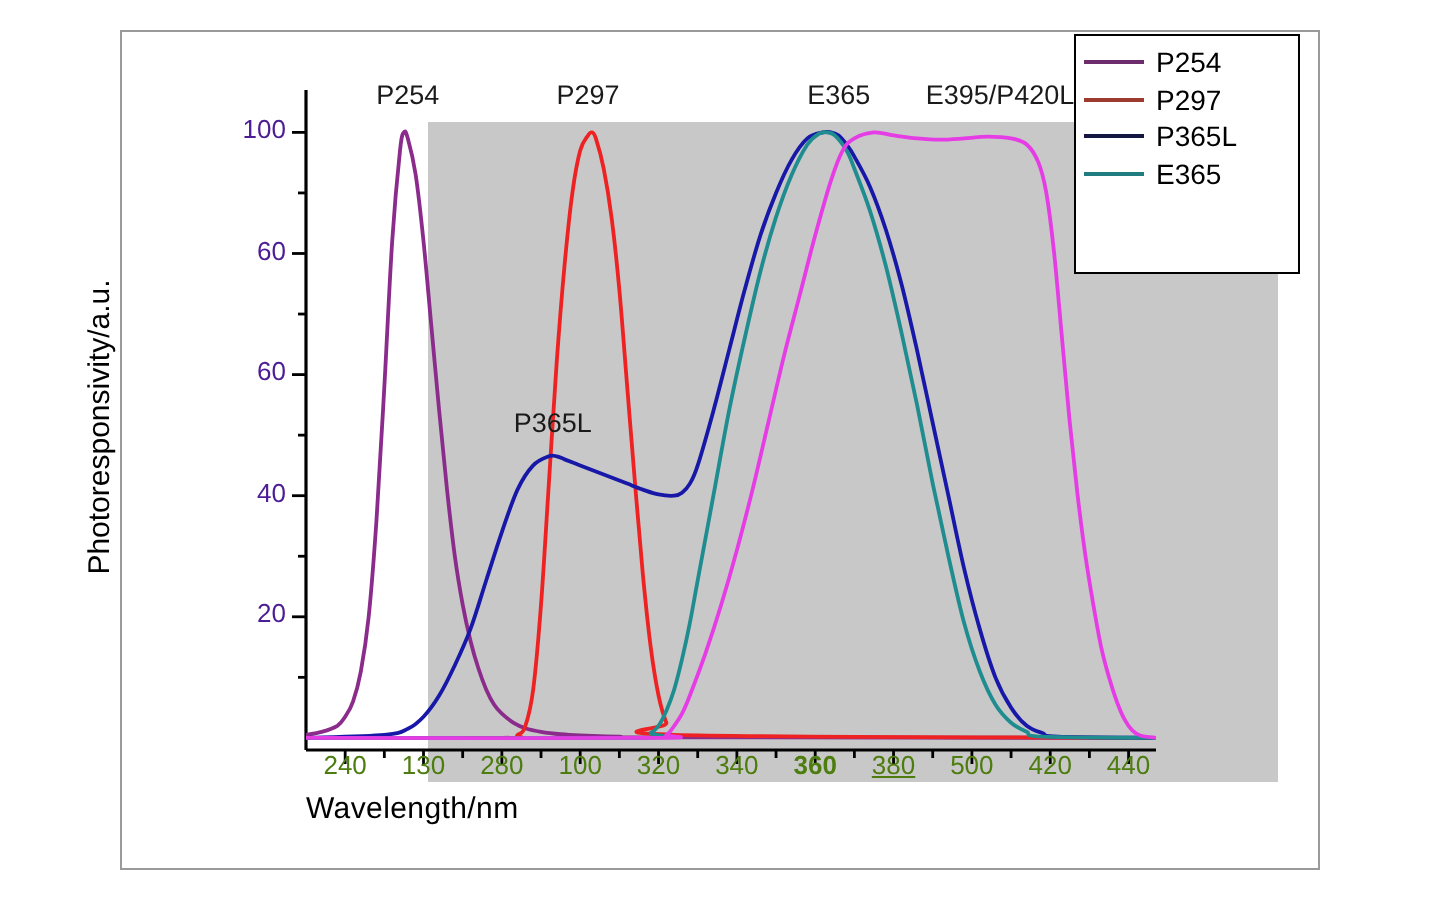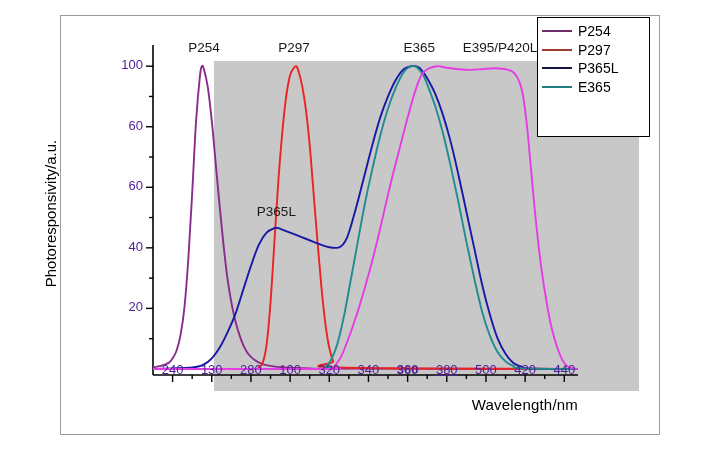--- a/index.html
+++ b/index.html
@@ -47,44 +47,44 @@
     width: 726px;
     height: 450px;
     pointer-events: none;
   }
   
   .axis-title-x {
     position: absolute;
     left: 153px;
     top: 396px;
     width: 425px;
-    text-align: right;
+    text-align: left;
     font-size: 15px;
     color: #000000;
     letter-spacing: 0.2px;
   }
   .axis-title-y {
     position: absolute;
     left: -60px;
     top: 205px;
     width: 220px;
     text-align: center;
     font-size: 15px;
     color: #000000;
     transform: rotate(-90deg);
     transform-origin: center center;
   }
   .tick-label-x {
     position: absolute;
     font-size: 13px;
-    color: #4c1d95;
+    color: #4d7c0f;
     text-align: center;
     width: 40px;
     margin-left: -20px;
-    top: 362px;
+    top: 375px;
   }
   .tick-label-y {
     position: absolute;
     font-size: 13px;
     color: #4c1d95;
     text-align: right;
     width: 40px;
     left: 103px;
     margin-top: -9px;
   }

